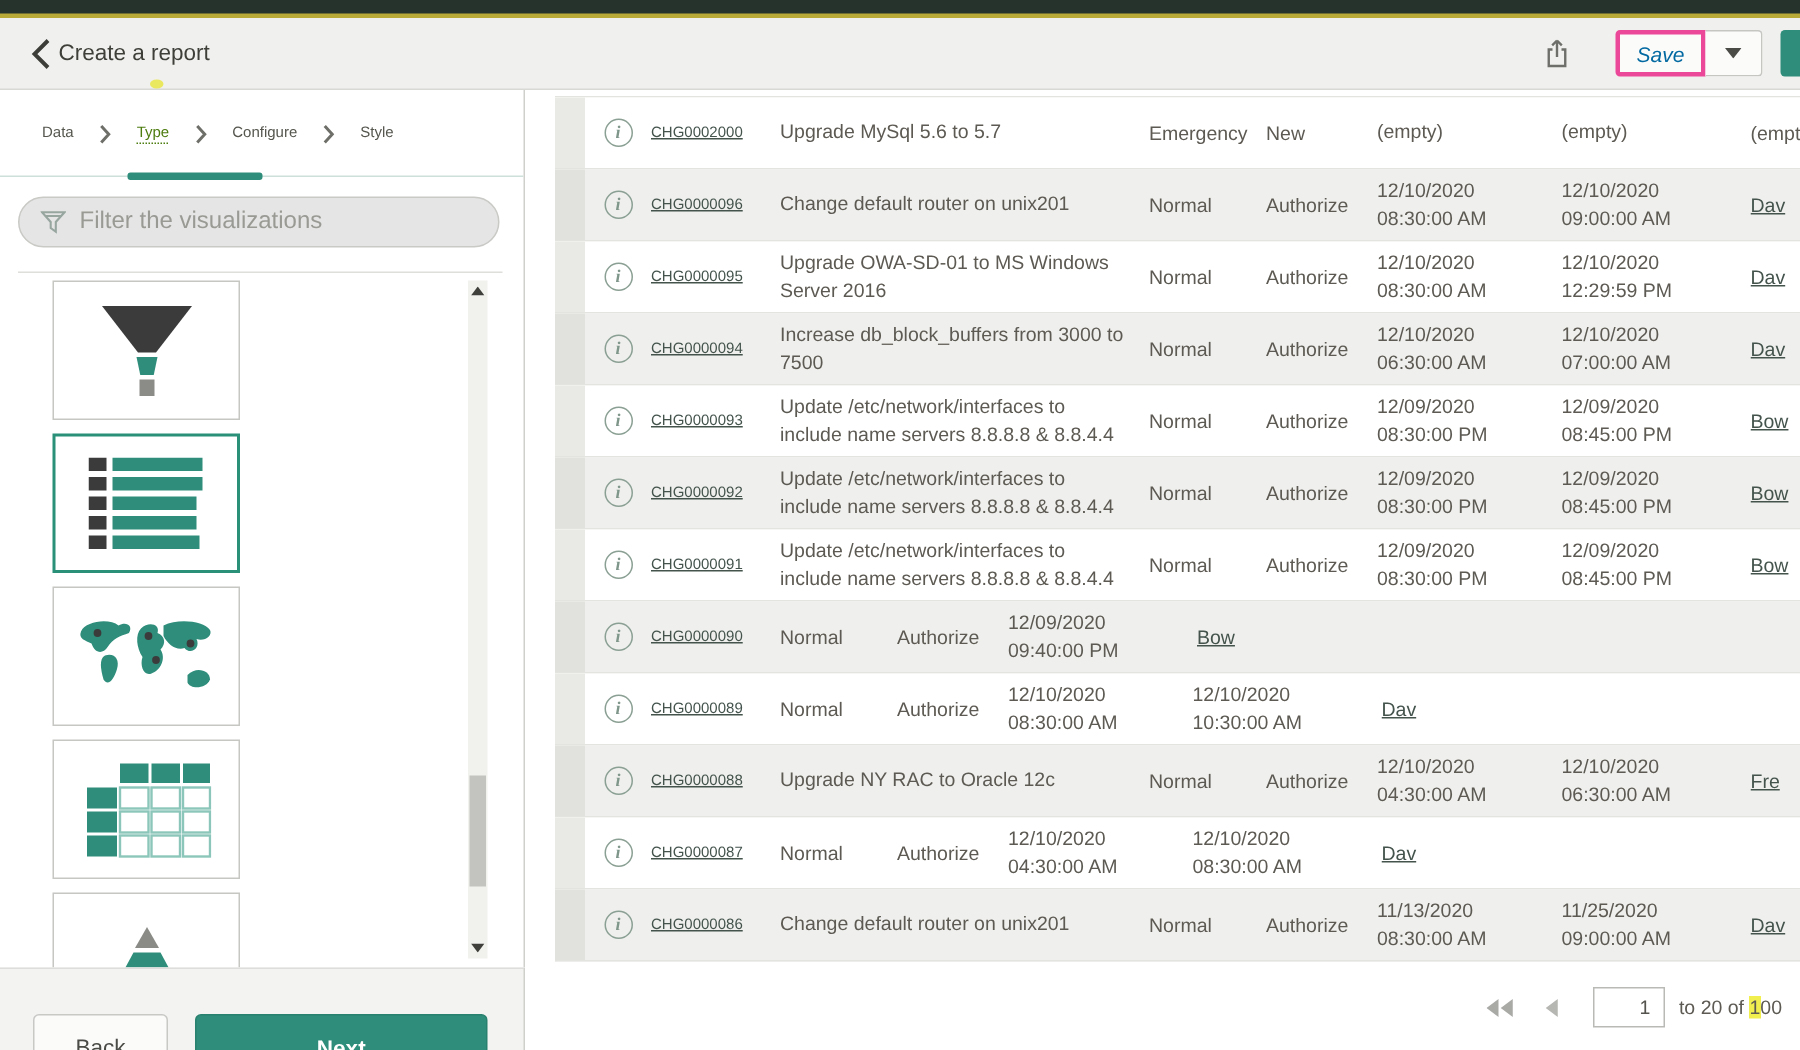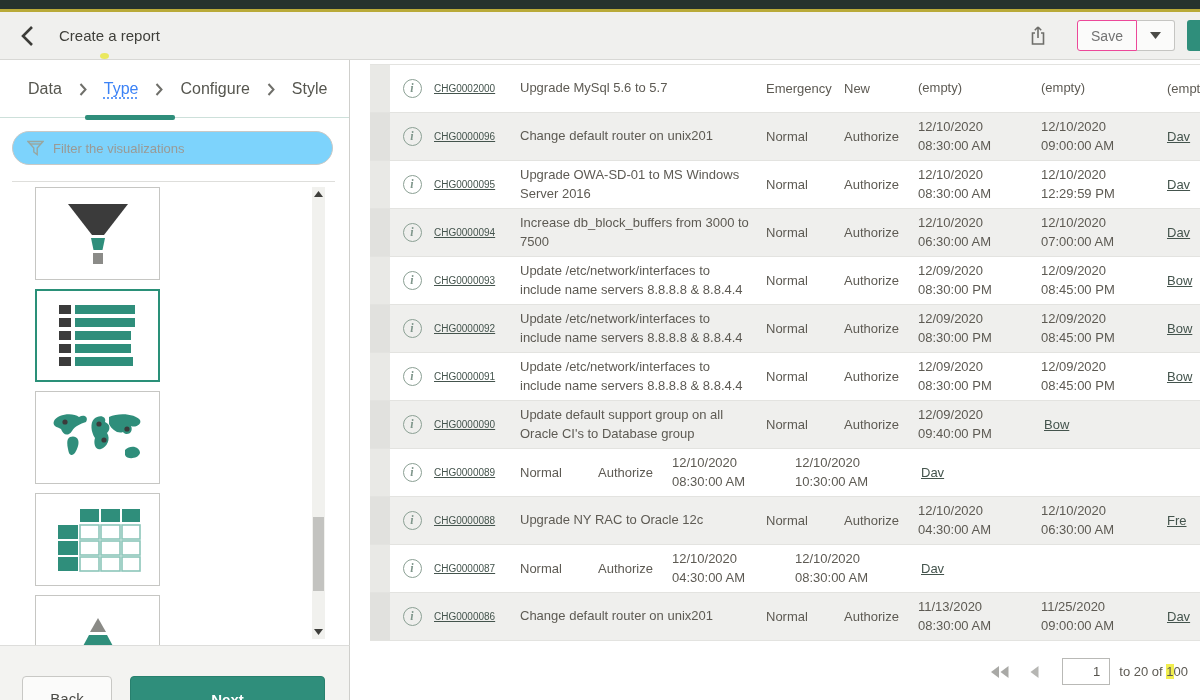--- a/index.html
+++ b/index.html
@@ -4,39 +4,39 @@
 <style>
   * { margin:0; padding:0; box-sizing:border-box; }
   html,body { width:1200px; height:700px; overflow:hidden; }
   body { position:relative; font-family:"Liberation Sans", sans-serif; background:#fff; color:#55534d; }
 
   
   .top-stripe { position:absolute; top:0; left:0; right:0; height:12px; background:#26332d; border-bottom:3px solid #b9aa38; z-index:6; }
 
   
   .app-header { position:absolute; top:12px; left:0; right:0; height:48px; background:#f0f0ee; border-bottom:1px solid #d8d8d5; z-index:5; }
-  .hdr-left { position:absolute; left:20px; top:0; height:47px; display:flex; align-items:center; gap:24px; }
+  .hdr-left { position:absolute; left:20px; top:0; height:47px; display:flex; align-items:center; gap:4px; }
   .back-chev { display:flex; align-items:center; cursor:pointer; }
   .page-title { font-size:15px; color:#3f3f3a; }
   .hdr-right { position:absolute; right:0; top:0; height:47px; display:flex; align-items:center; }
   .share-btn { margin-right:30px; display:flex; }
   .save-split { display:flex; height:31px; }
-  .save-main { width:60px; background:#fbfbfa; border:1px solid #ec4899; border-radius:3px 0 0 3px; font-size:14px; color:#737373; font-family:inherit; }
+  .save-main { width:60px; background:#fbfbfa; border:3px solid #ec4899; border-radius:3px 0 0 3px; font-size:14px; color:#0369a1; font-family:inherit;font-style:italic; }
   .save-caret { width:38px; background:#fbfbfa; border:1px solid #c5c5c2; border-left:none; border-radius:0 3px 3px 0; display:flex; align-items:center; justify-content:center; }
   .run-sliver { width:13px; height:31px; margin-left:12px; background:#2f8e7b; border-radius:3px 0 0 3px; }
 
   
   .left-panel { position:absolute; top:60px; left:0; width:350px; bottom:55px; background:#fff; border-right:1px solid #cfcfcc; overflow:hidden; }
-  .breadcrumb-row { position:relative; height:58px; border-bottom:1px solid #cde0da; display:flex; align-items:center; padding-left:28px; gap:17px; font-size:16px; color:#56564f; }
+  .breadcrumb-row { position:relative; height:58px; border-bottom:1px solid #cde0da; display:flex; align-items:center; padding-left:28px; gap:17px; font-size:10px; color:#56564f; }
   .step { cursor:pointer; }
-  .step.active { color:#3b82f6; text-decoration:underline dotted; text-underline-offset:4px; }
+  .step.active { color:#4d7c0f; text-decoration:underline dotted; text-underline-offset:4px; }
   .crumb-chev { display:flex; margin-top:1px; }
   .step-indicator { position:absolute; left:85px; bottom:-3px; width:90px; height:5px; background:#2f8e7b; border-radius:2px; }
   .filter-wrap { position:relative; margin:13px 16px 0 12px; }
-  .filter-input { width:100%; height:34px; border:1px solid #c9c9c6; border-radius:17px; padding:0 12px 0 40px; font-size:13px; color:#555; background:#7dd3fc; font-family:inherit; }
+  .filter-input { width:100%; height:34px; border:1px solid #c9c9c6; border-radius:17px; padding:0 12px 0 40px; font-size:16px; color:#555; background:#e5e5e5; font-family:inherit; }
   .filter-input::placeholder { color:#9a9a95; }
   .filter-funnel { position:absolute; left:15px; top:9px; }
   .viz-divider { margin:16px 14px 0 12px; border-top:1px solid #dededb; }
   .viz-list { position:relative; margin-top:2px; height:462px; overflow:hidden; }
   .viz-item { width:125px; height:93px; border:1px solid #c6c6c3; background:#fff; margin:3px 0 9px 35px; display:flex; align-items:center; justify-content:center; cursor:pointer; }
   .viz-item.selected { border:2px solid #2a9078; }
   .viz-scroll { position:absolute; right:24px; top:3px; width:13px; height:452px; background:#f1f1ee; }
   .scroll-up, .scroll-down { position:absolute; left:2px; width:9px; display:flex; justify-content:center; cursor:pointer; }
   .scroll-up { top:4px; } .scroll-down { bottom:4px; }
   .scroll-thumb { position:absolute; left:1px; top:330px; width:11px; height:74px; background:#c3c3c0; cursor:grab; }
@@ -333,21 +333,20 @@
         <div class="c start">12/09/2020 08:30:00 PM</div>
         <div class="c end">12/09/2020 08:45:00 PM</div>
         <a class="c name rlink">Bow</a>
       </div>
       <div class="trow alt">
         <div class="c gutter"></div>
         <div class="c icon">
           <span class="info">i</span>
         </div>
         <a class="c num rlink">CHG0000090</a>
-        <div class="c desc">Update default support group on all Oracle CI's to Database group</div>
         <div class="c pri">Normal</div>
         <div class="c state">Authorize</div>
         <div class="c end">12/09/2020 09:40:00 PM</div>
         <a class="c name rlink">Bow</a>
       </div>
       <div class="trow">
         <div class="c gutter"></div>
         <div class="c icon">
           <span class="info">i</span>
         </div>

